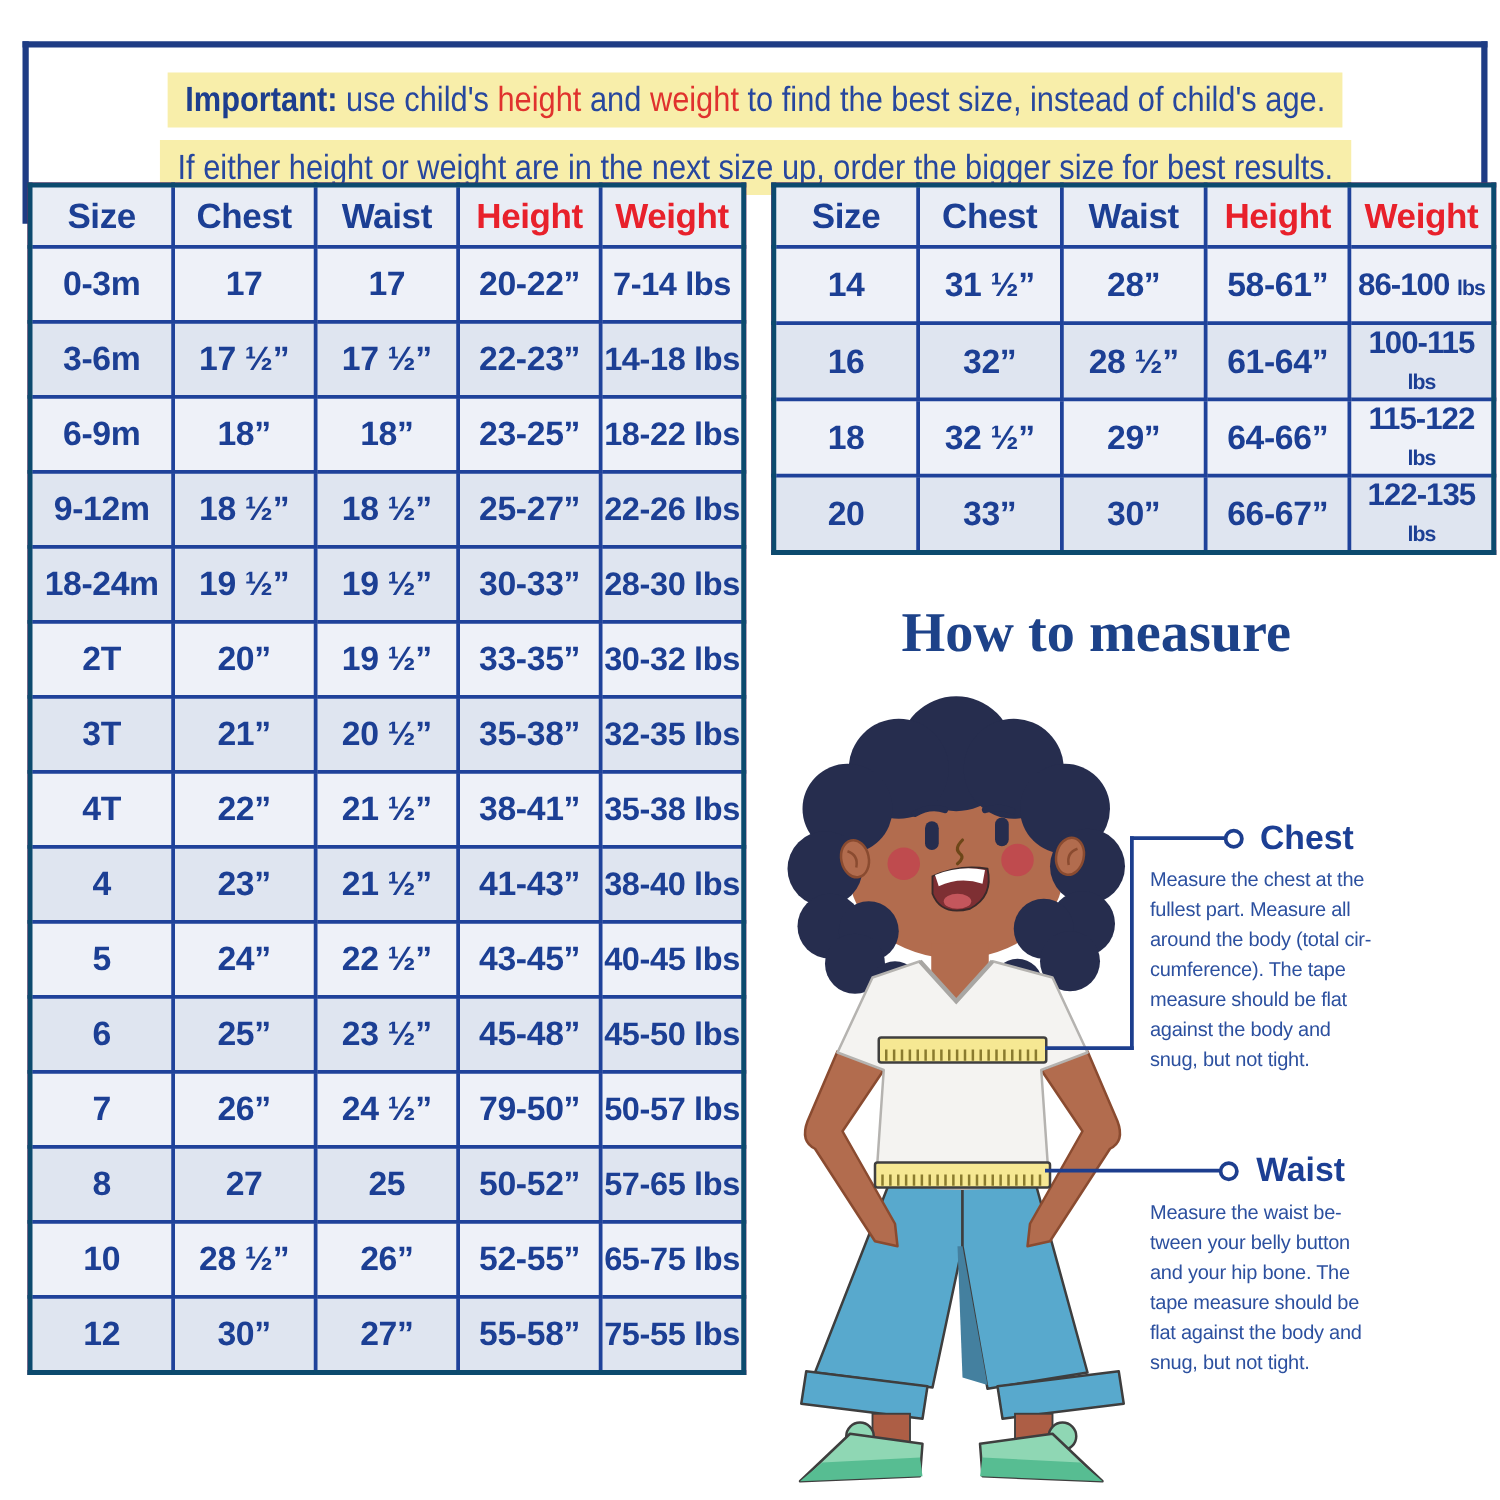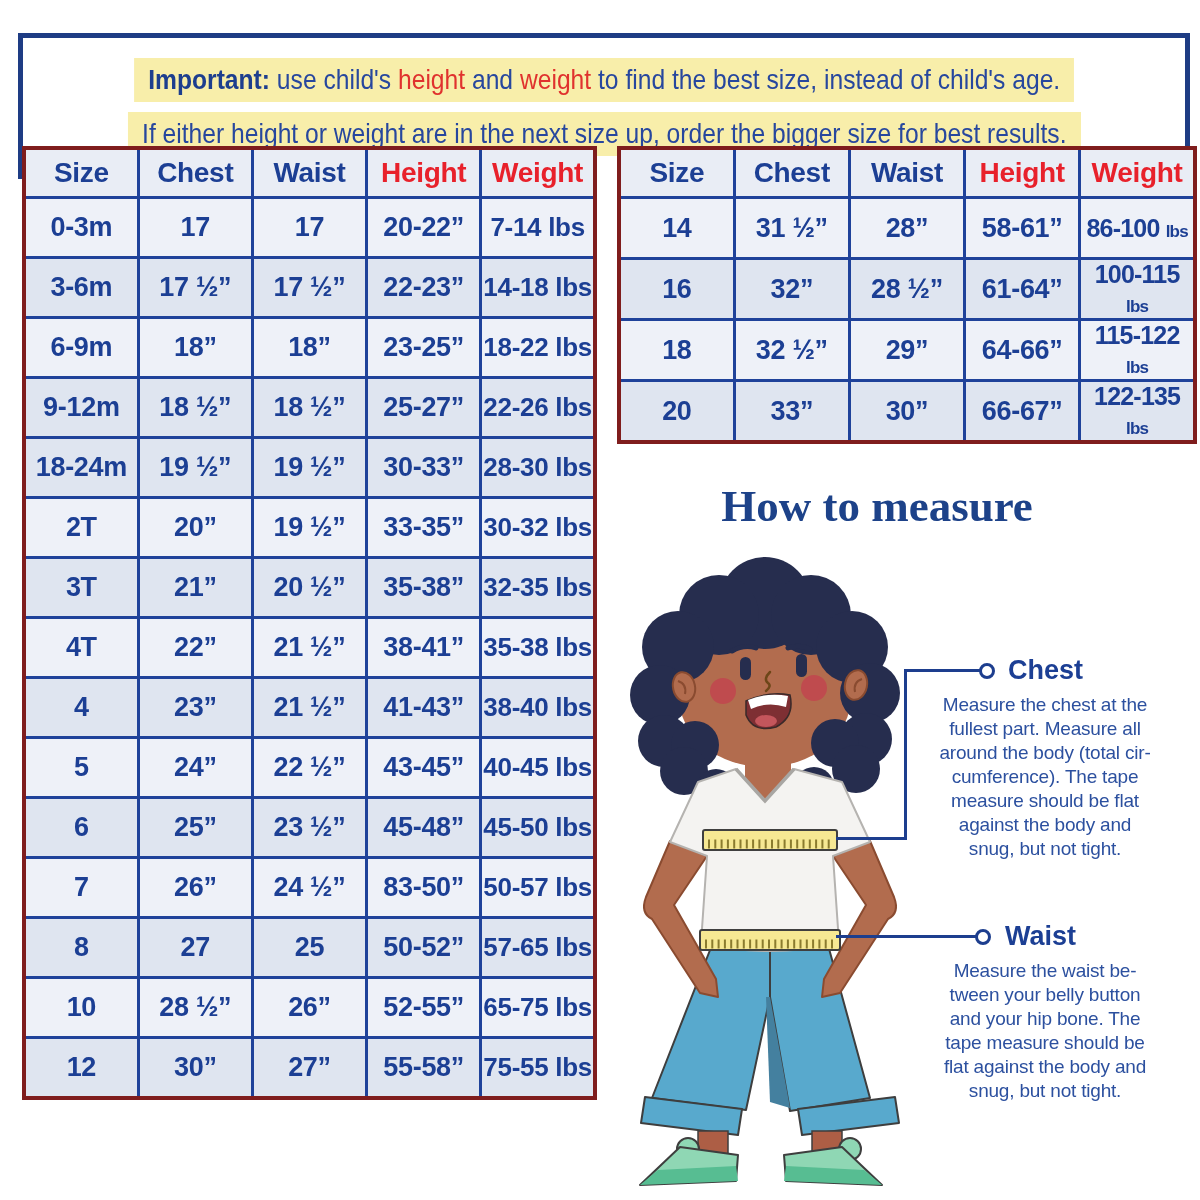--- a/index.html
+++ b/index.html
@@ -10,21 +10,21 @@
   .notice-frame{position:absolute;left:18px;top:20px;width:1162px;height:121px;
     border:5px solid #1e3c84;border-bottom:none;display:flex;flex-direction:column;
     align-items:center;justify-content:flex-start;padding-top:20px;gap:10px;margin-top:13px;}
   .notice-line{display:inline-block;background:#f8eeaa;color:#27479e;font-size:28px;
     padding:6px 16px;white-space:nowrap;transform:scaleX(.88);transform-origin:center;}
   .notice-line b{color:#1d3e8e;}
   .notice-red{color:#e0322e;}
 
   
   table.sizechart{position:absolute;border-collapse:collapse;table-layout:fixed;
-    background:#be185d;border:4px solid #7f1d1d;}
+    background:#be185d;border:4px solid #0c4a6e;}
   table.sizechart th,table.sizechart td{border:3px solid #1f429a;text-align:center;
     vertical-align:middle;padding:0;font-weight:bold;color:#1c3f94;letter-spacing:-.3px;}
   table.sizechart th{height:46px;font-size:28px;background:#e9edf5;}
   table.sizechart th.red{color:#e8212b;}
   table.sizechart tr.light td{background:#eef1f8;}
   table.sizechart tr.dark td{background:#dfe5f0;}
   #tbl-left{left:22px;top:146px;width:575px;}
   #tbl-left td{height:57px;font-size:27px;}
   #tbl-left td:nth-child(1){width:100px;}
   #tbl-left td:nth-child(2){width:105px;}
@@ -43,21 +43,21 @@
   
   .howto-title{position:absolute;left:597px;top:480px;width:560px;text-align:center;
     font-family:"Liberation Serif","DejaVu Serif",serif;font-size:45px;font-weight:600;
     color:#1d4289;}
   .child-svg{position:absolute;left:620px;top:545px;width:340px;height:650px;}
 
   .conn{position:absolute;background:#1d3e8e;}
   .conn-dot{position:absolute;width:10px;height:10px;border:3px solid #1d3e8e;
     border-radius:50%;background:#fff;}
   .measure-label{position:absolute;font-size:27px;font-weight:bold;color:#1c3f94;}
-  .measure-text{position:absolute;width:250px;text-align:center;font-size:19px;
+  .measure-text{position:absolute;width:250px;font-size:16px;
     line-height:24px;color:#2c509f;white-space:pre-line;letter-spacing:-.2px;}
 </style>
 </head>
 <body>
 
 <div class="stage">
 
   <div class="notice-frame">
     <span class="notice-line"><b>Important:</b><span> use child's </span><span class="notice-red">height</span><span> and </span><span class="notice-red">weight</span><span> to find the best size, instead of child's age.</span></span>
     <span class="notice-line">If either height or weight are in the next size up, order the bigger size for best results.</span>
@@ -148,21 +148,21 @@
           <td>6</td>
           <td>25”</td>
           <td>23 ½”</td>
           <td>45-48”</td>
           <td>45-50 lbs</td>
         </tr>
         <tr class="light">
           <td>7</td>
           <td>26”</td>
           <td>24 ½”</td>
-          <td>83-50”</td>
+          <td>79-50”</td>
           <td>50-57 lbs</td>
         </tr>
         <tr class="dark">
           <td>8</td>
           <td>27</td>
           <td>25</td>
           <td>50-52”</td>
           <td>57-65 lbs</td>
         </tr>
         <tr class="light">

